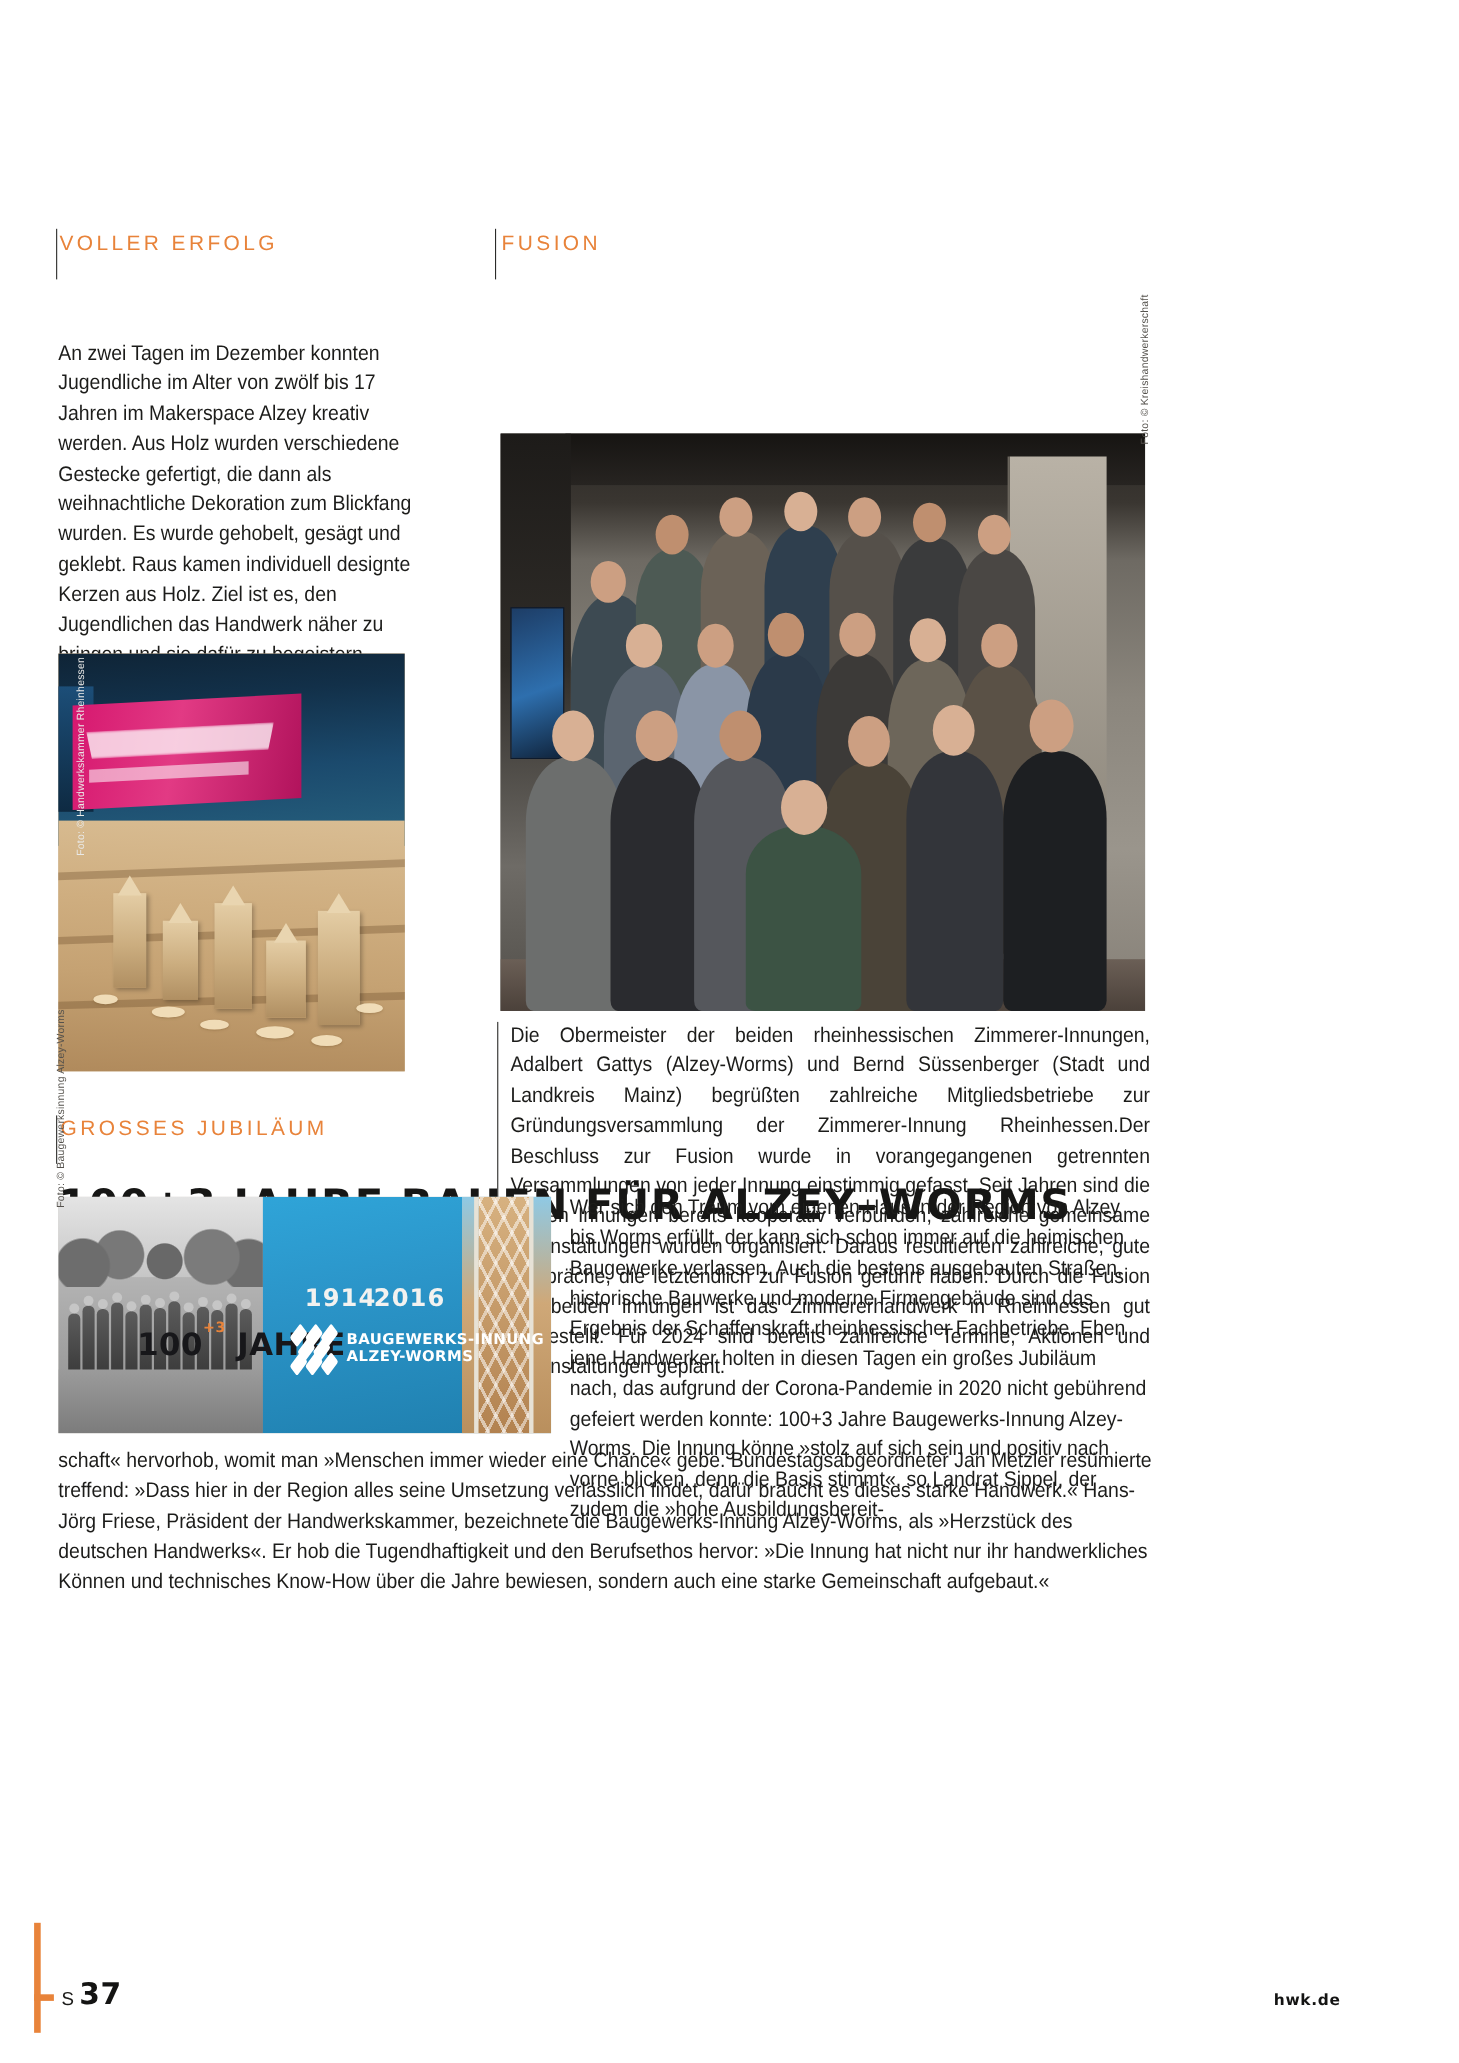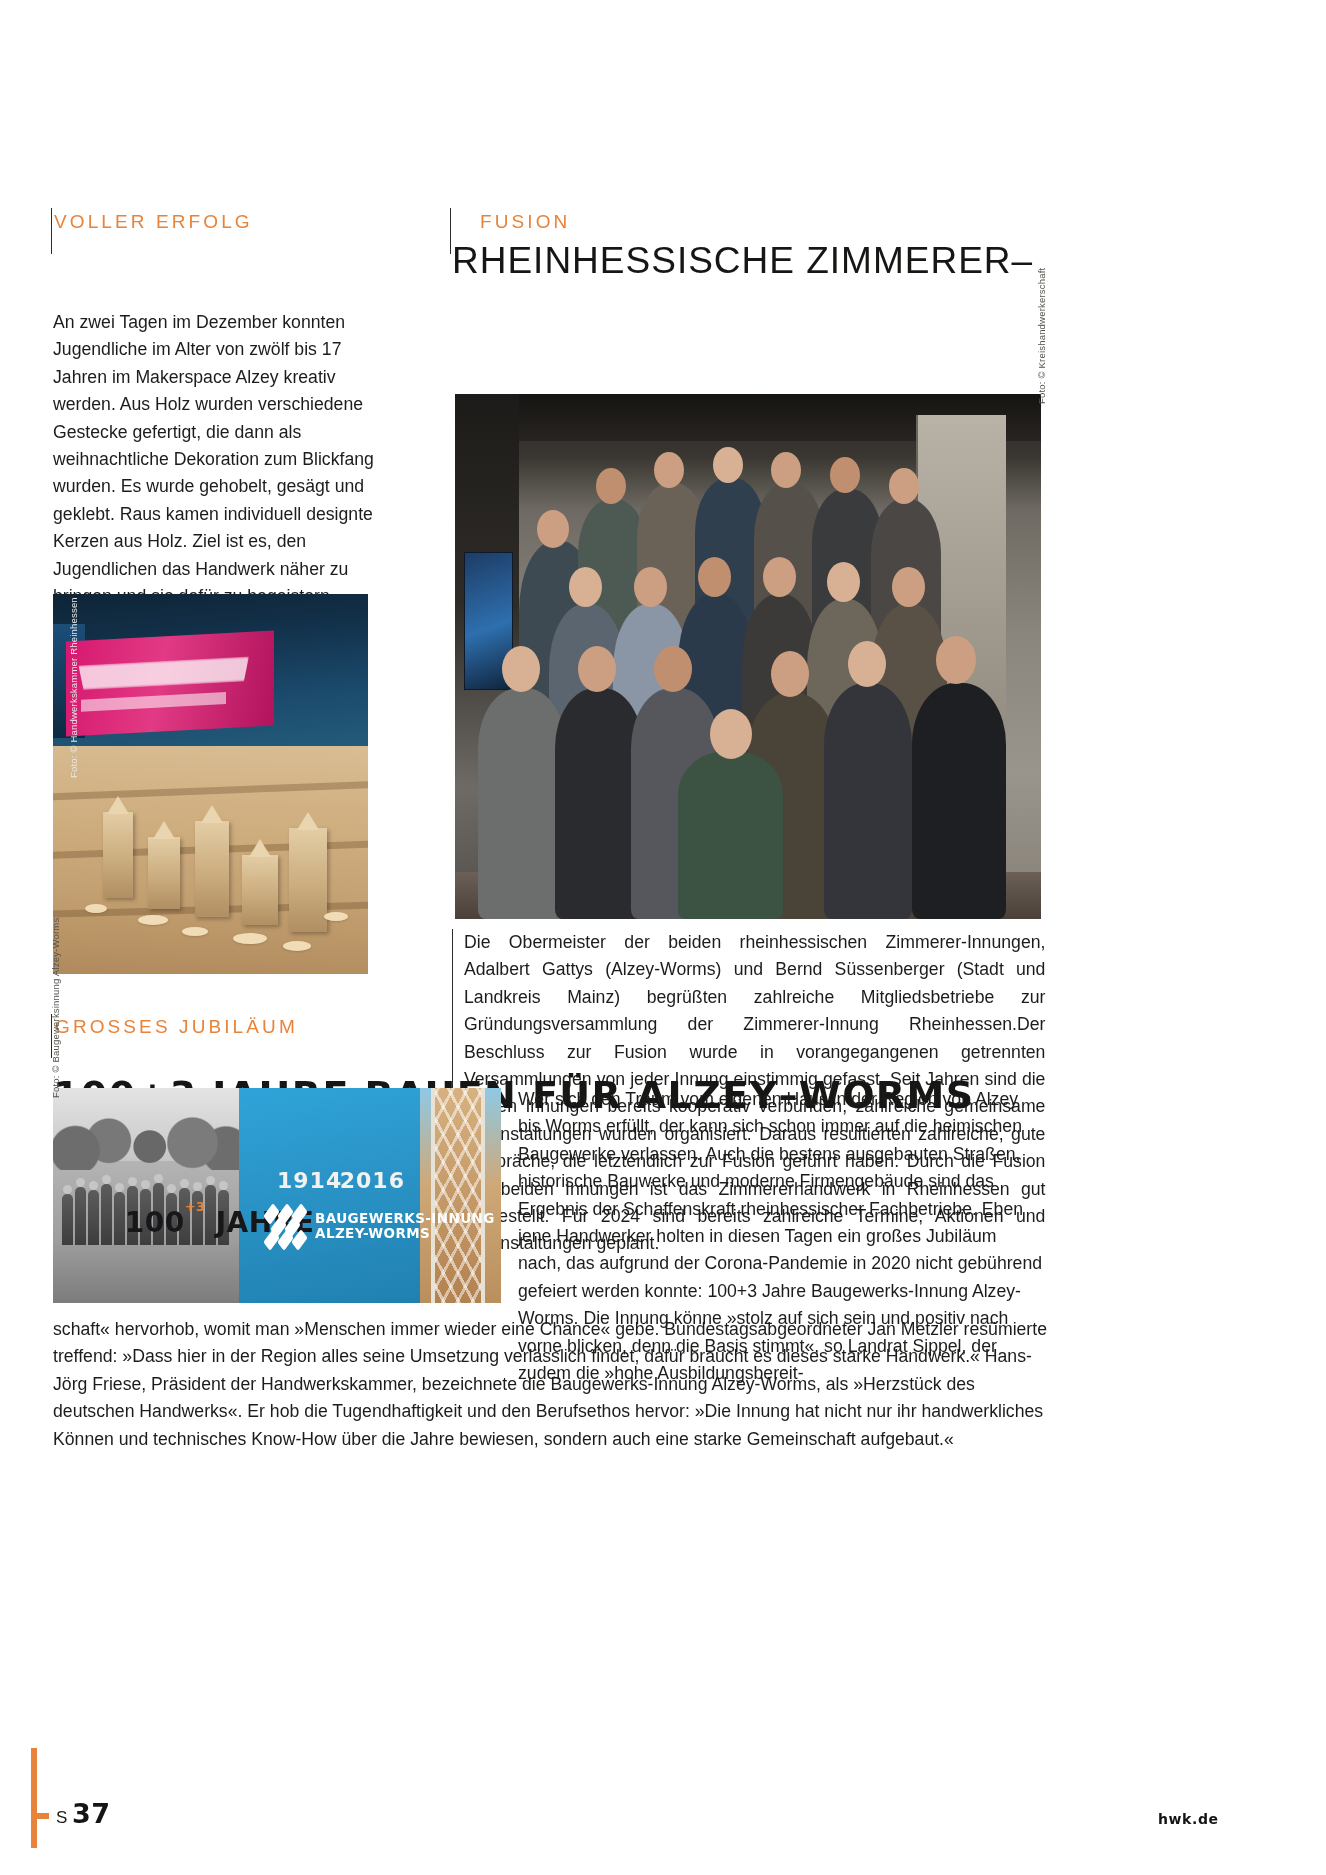--- a/index.html
+++ b/index.html
@@ -302,26 +302,25 @@
     <div class="shaving" style="left:27%; bottom:13%; width:30px; height:10px;"></div>
     <div class="shaving" style="left:41%; bottom:10%; width:26px; height:9px;"></div>
     <div class="shaving" style="left:57%; bottom:8%;  width:34px; height:11px;"></div>
     <div class="shaving" style="left:73%; bottom:6%;  width:28px; height:10px;"></div>
     <div class="shaving" style="left:86%; bottom:14%; width:24px; height:9px;"></div>
   </div>
   <div class="credit onphoto" style="left:68px; top:778px;">Foto: © Handwerkskammer Rheinhessen</div>
 
   <div class="vrule" style="left:450px; top:208px; height:46px;"></div>
 
-  <div style="position:absolute; left:480px; top:212px;">
+  <div style="position:absolute; left:456px; top:212px;">
     <span class="kicker">FUSION</span>
   </div>
 
   <div class="head-light" style="position:absolute; left:452px; top:240px; width:590px; font-size:37px;">
-    <div>RHEINHESSISCHE ZIMMERER–</div>
   </div>
 
   <div class="photo" id="zimmerer-photo" style="left:455px; top:394px; width:586px; height:525px;">
     <div class="zp-wall"></div>
     <div class="zp-topband"></div>
     <div class="zp-leftpanel"></div>
     <div class="zp-screen"></div>
     <div class="zp-door"></div>
     <div class="zp-floor"></div>
 

